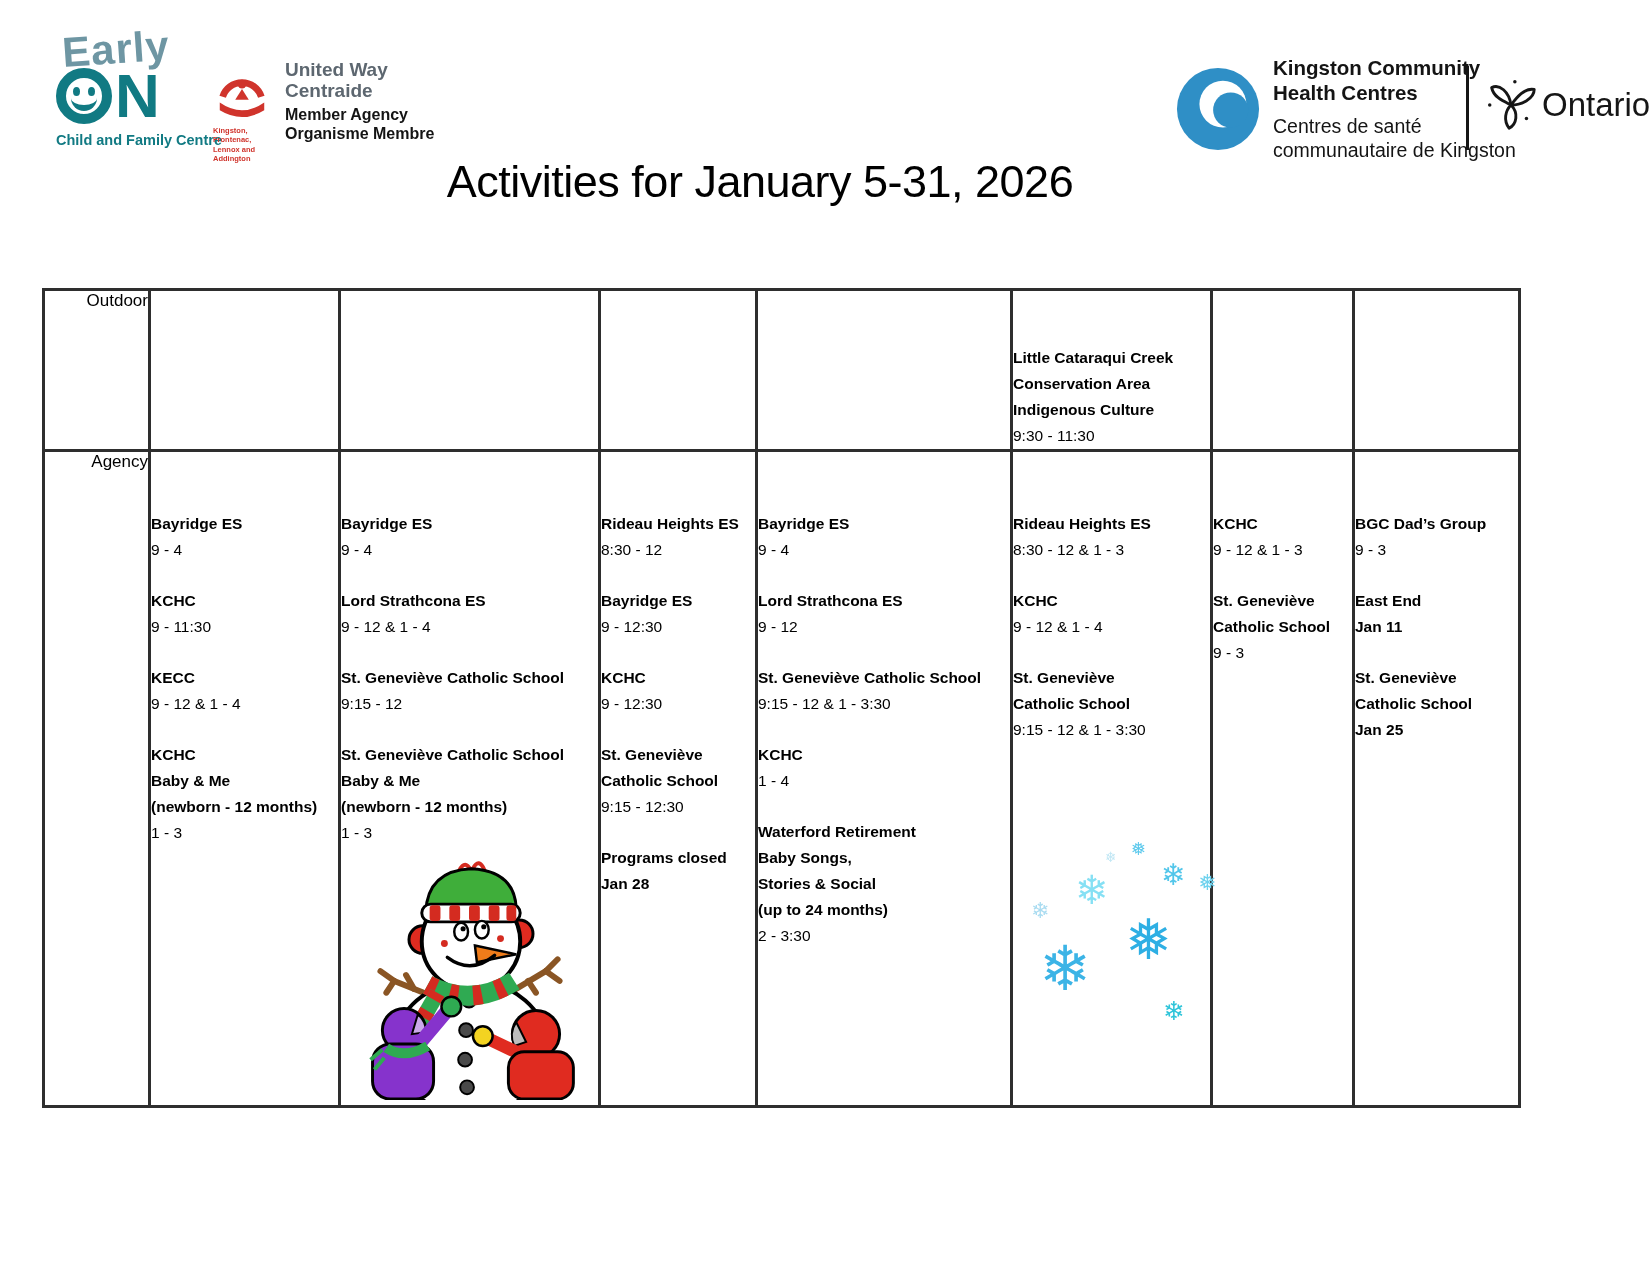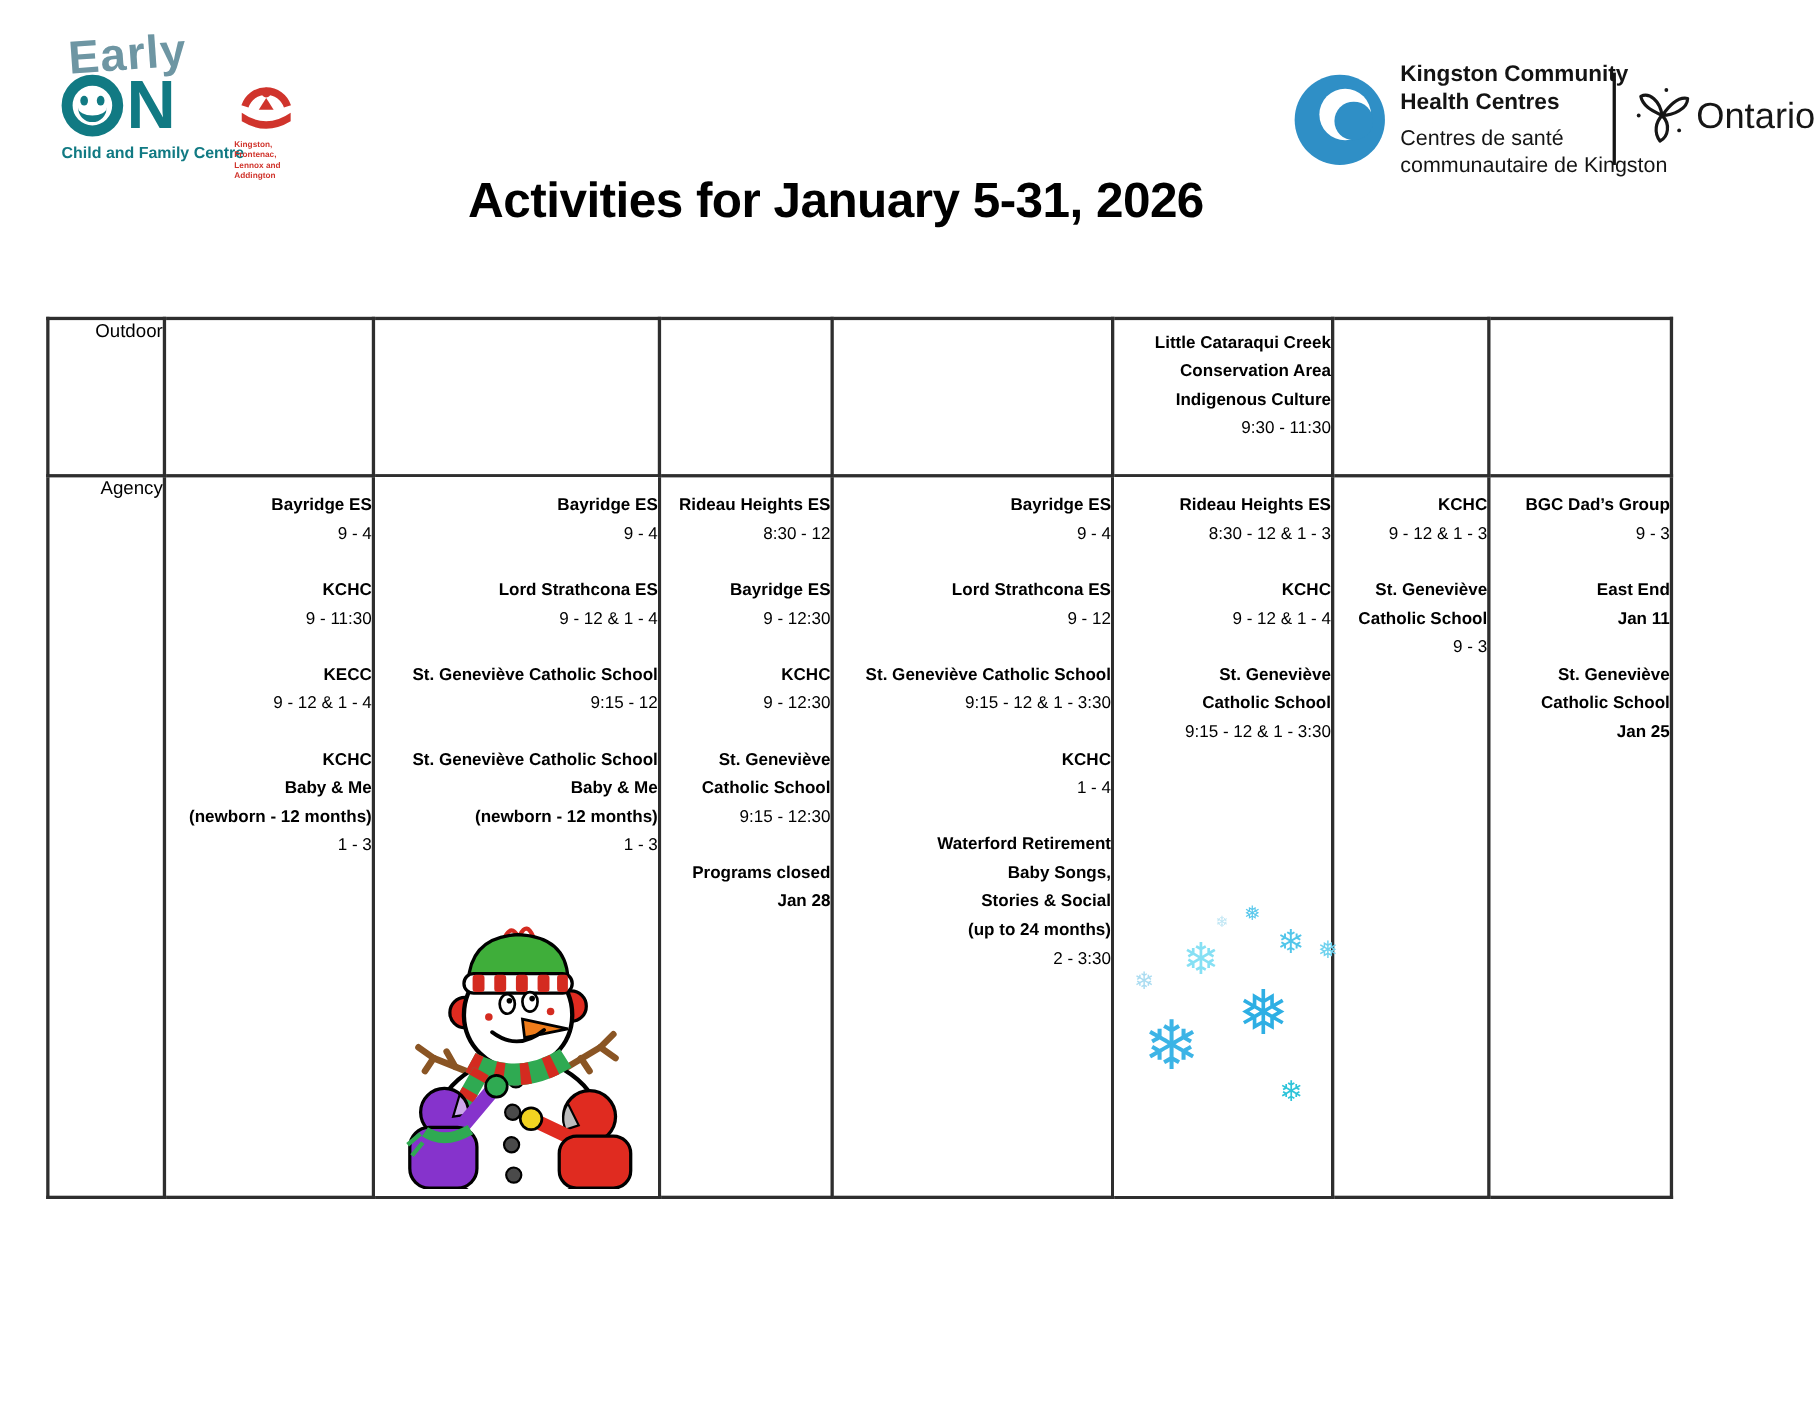--- a/index.html
+++ b/index.html
@@ -30,31 +30,31 @@
   .kchc{left:1175px;top:56px;display:flex;align-items:center;}
   .kchc-text{margin-left:12px;}
   .kchc-en{font-size:20.5px;font-weight:700;line-height:1.2;color:#141414;}
   .kchc-fr{font-size:19.5px;font-weight:500;line-height:1.2;color:#141414;margin-top:10px;}
   .hdr-divider{left:1466px;top:66px;width:3px;height:84px;background:#151515;}
   
   .ontario{left:1482px;top:76px;display:flex;align-items:center;}
   .on-label{font-size:33px;font-weight:500;color:#161616;margin-left:2px;}
   
   .title-block{position:absolute;left:0;top:156px;width:1480px;text-align:center;}
-  .page-title{font-size:45px;font-weight:700;letter-spacing:-0.5px;color:#000;padding-left:40px;}
+  .page-title{font-size:45px;font-weight:400;letter-spacing:-0.5px;color:#000;padding-left:40px;}
   .page-subtitle{font-size:21.5px;margin-top:13px;color:#000;}
   .page-subtitle a{color:#0563c1;text-decoration:underline;}
   
   table.sched{border-collapse:collapse;table-layout:fixed;position:absolute;left:42px;top:288px;width:1476px;}
   table.sched td{border:3px solid #2e2e2e;padding:0;vertical-align:top;background:#fff;}
   .hdr-row td{border-color:#000;height:52px;text-align:center;vertical-align:middle;font-weight:700;font-size:17px;}
   .outdoor-row td{height:140px;}
   .indoor-row td{height:653px;}
   td.rowlabel{text-align:right;font-weight:400;font-size:17px;padding-top:13px;}
-  .cell-lines{padding-top:13px;text-align:right;}
+  .cell-lines{padding-top:13px;text-align:left;margin-top:46px;}
   .outdoor-row .cell-lines{padding-top:8px;}
   .entry{margin-bottom:25px;}
   .entry:last-child{margin-bottom:0;}
   .line{font-size:15.5px;line-height:26px;}
   .line.bold{font-weight:700;}
   td.rel{position:relative;}
   .snowman-box{position:absolute;left:0;bottom:1px;width:100%;text-align:center;}
   .flakes{position:absolute;left:0;top:0;width:100%;height:100%;pointer-events:none;}
   .flake{position:absolute;font-family:"DejaVu Sans",sans-serif;line-height:1;}
 </style>
@@ -76,20 +76,30 @@
 
 <div class="logo-abs uw">
   <div class="uw-left">
     <svg width="58" height="60" viewBox="0 0 60 62">
       <path d="M10 38 A21 21 0 0 1 50 38" fill="none" stroke="#d0342c" stroke-width="7"></path>
       <circle cx="30" cy="25" r="4.5" fill="#d0342c"></circle>
       <path d="M30 30 L23 41 L37 41 Z" fill="#d0342c"></path>
       <path d="M7 44 Q30 60 53 44 L53 52 Q30 66 7 52 Z" fill="#d0342c"></path>
     </svg>
     <div class="uw-region">Kingston, Frontenac, Lennox and Addington</div>
+  </div>
+  <div class="uw-text">
+    <div class="uw-name">
+      <div>United Way</div>
+      <div>Centraide</div>
+    </div>
+    <div class="uw-member">
+      <div>Member Agency</div>
+      <div>Organisme Membre</div>
+    </div>
   </div>
 </div>
 
 <div class="logo-abs kchc">
   <svg width="86" height="86" viewBox="0 0 88 88">
     <circle cx="44" cy="44" r="42" fill="#2f8fc6"></circle>
     <circle cx="49" cy="39" r="24" fill="#ffffff"></circle>
     <circle cx="57" cy="45" r="18" fill="#2f8fc6"></circle>
   </svg>
   <div class="kchc-text">

